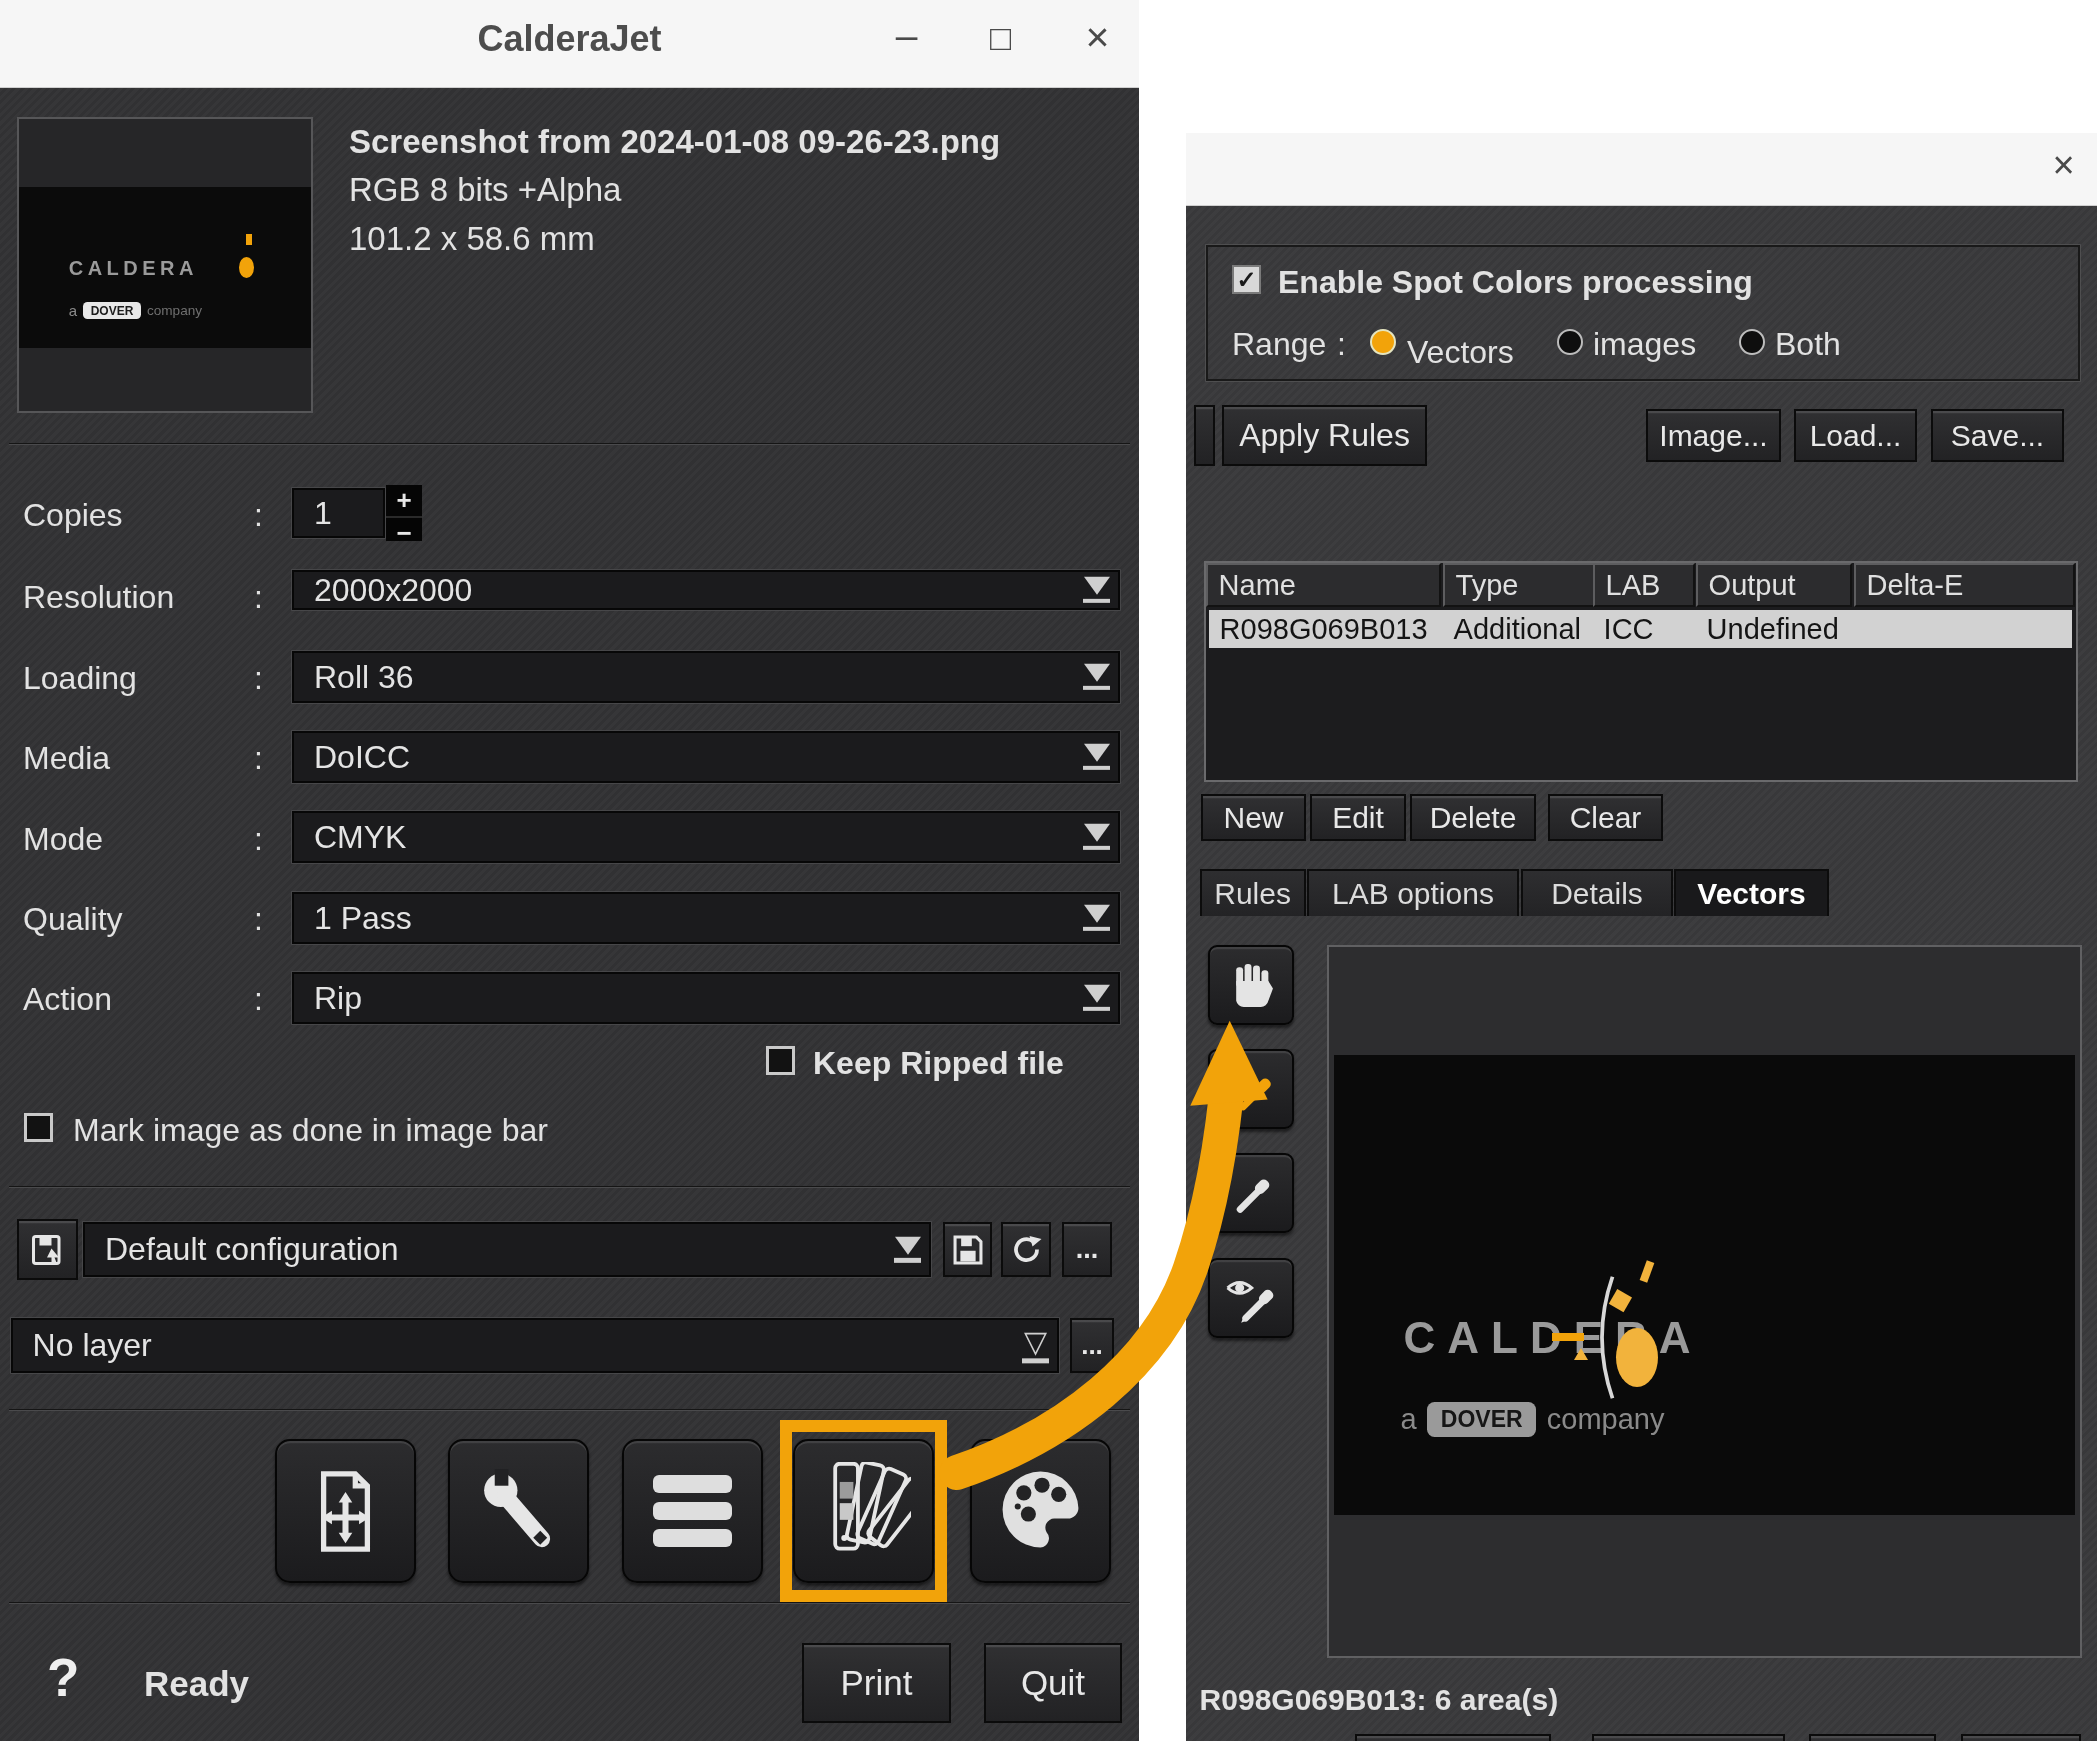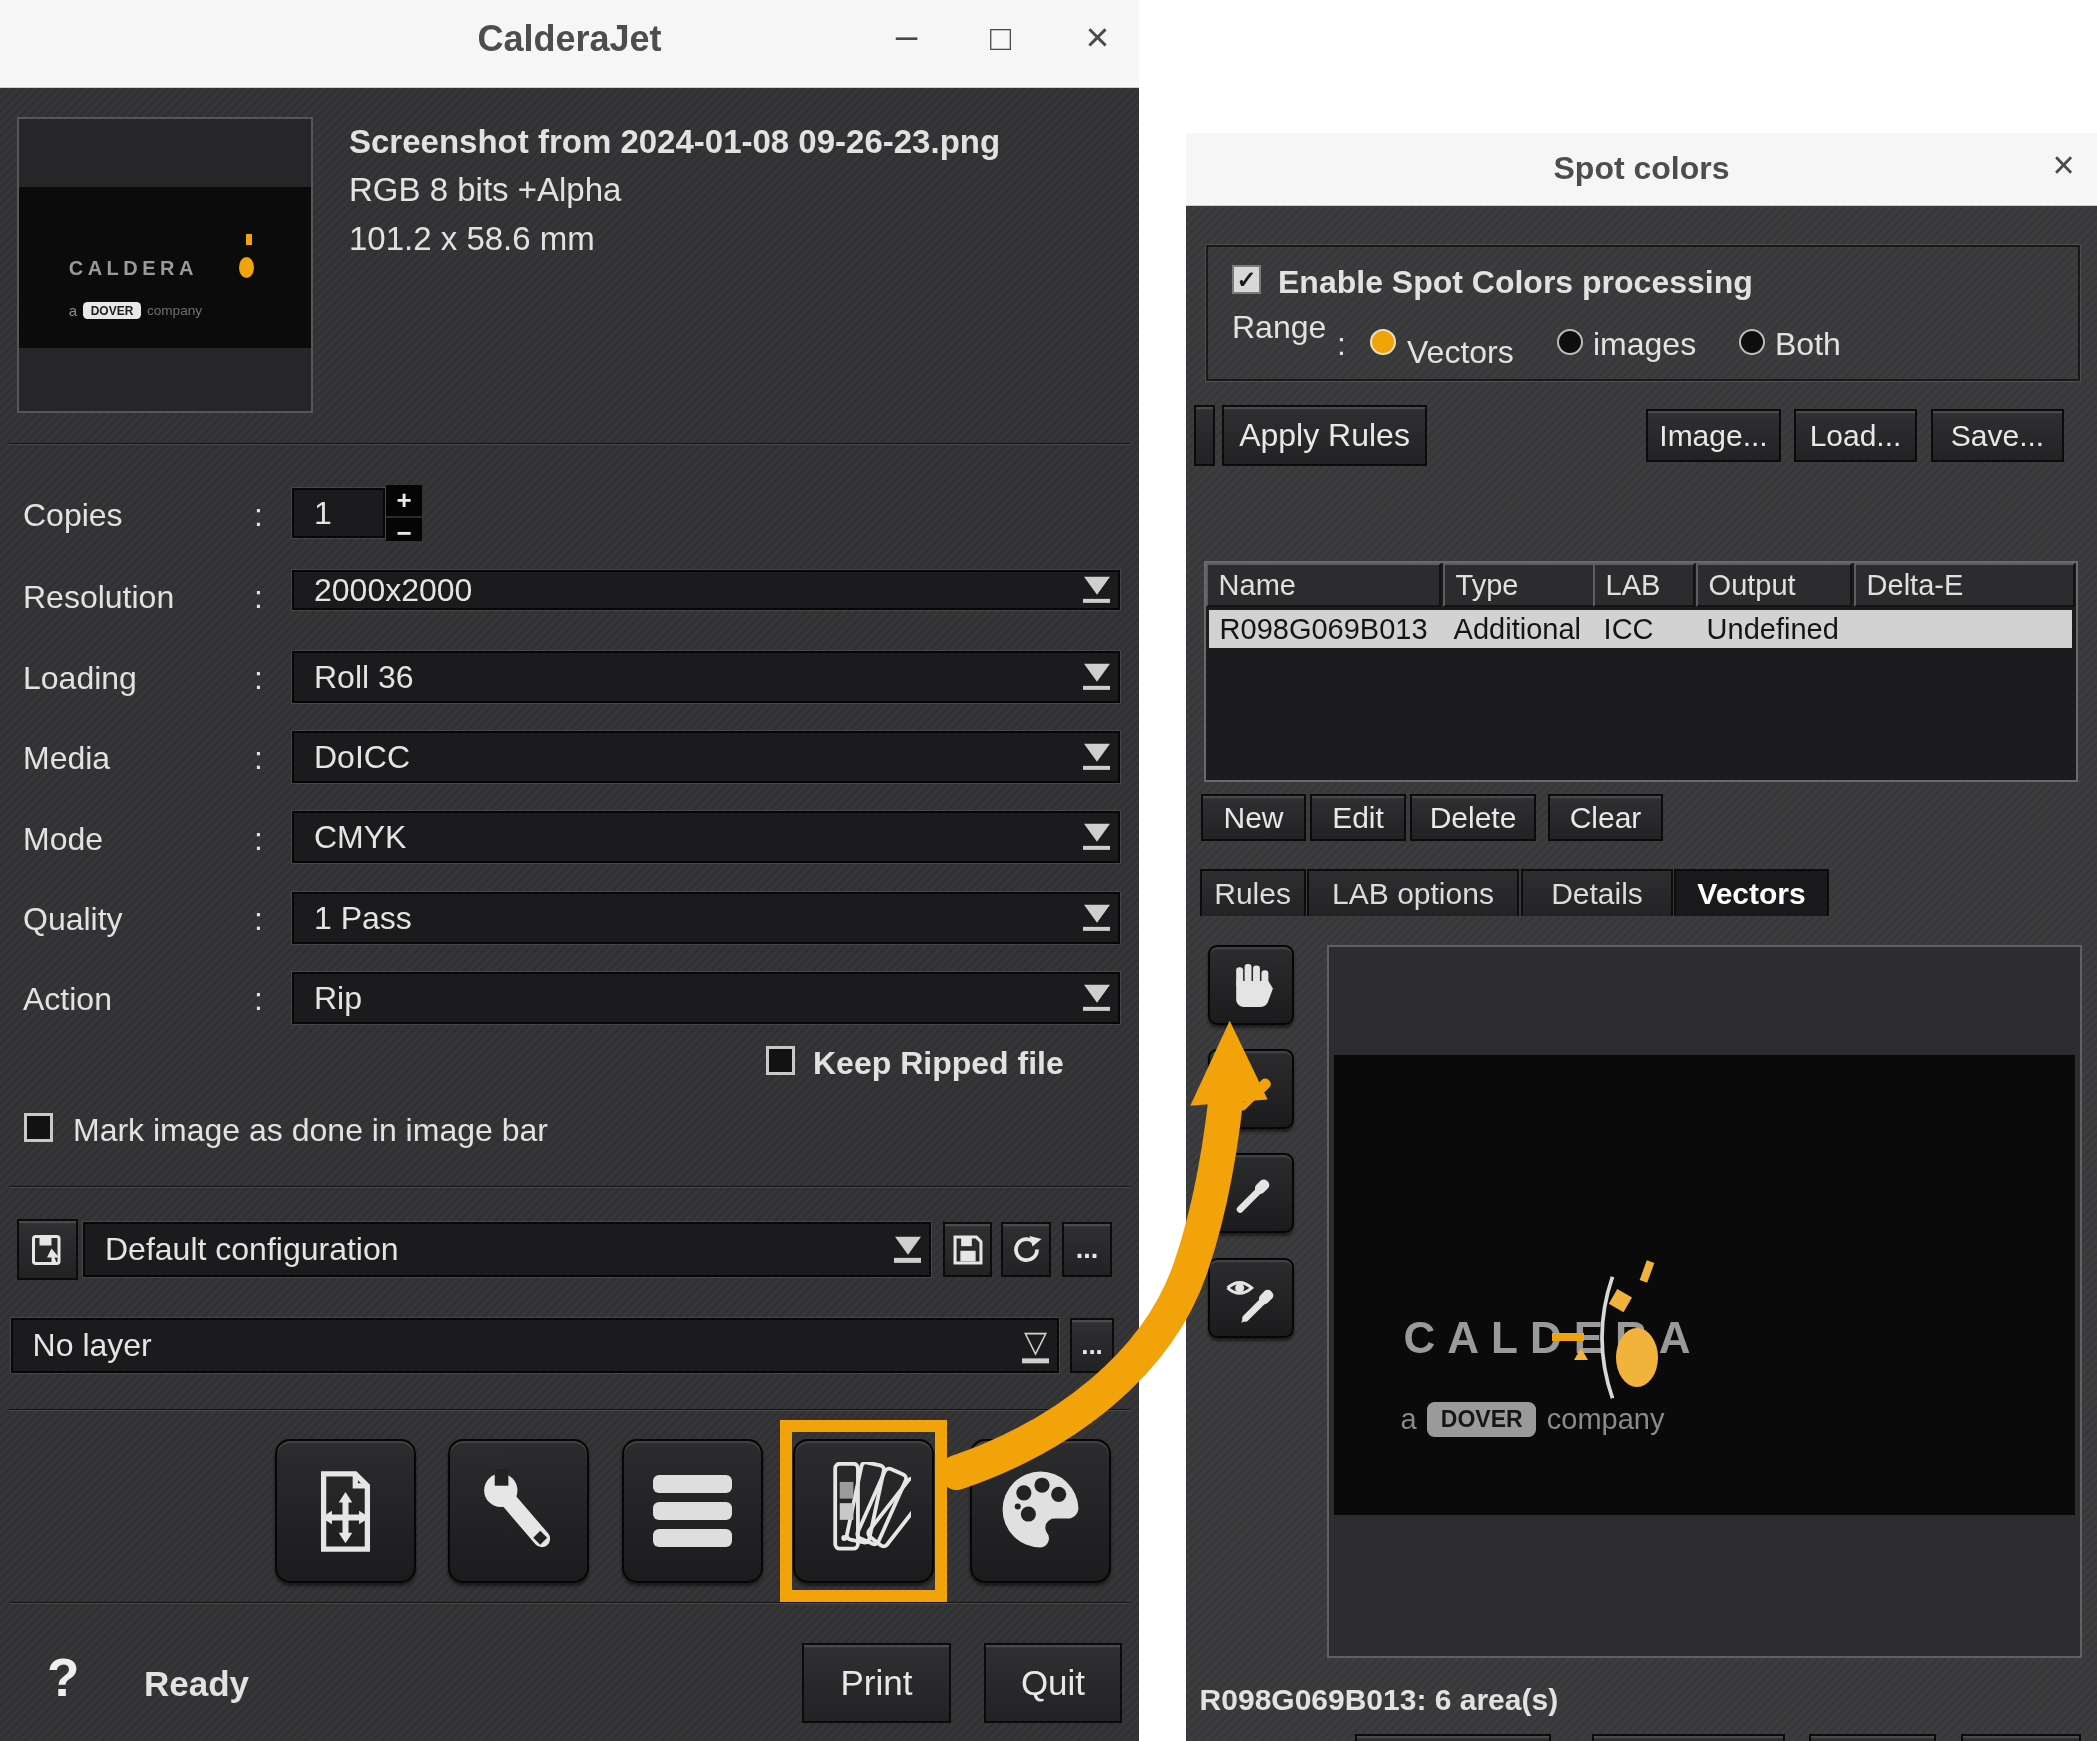--- a/index.html
+++ b/index.html
@@ -264,30 +264,29 @@
         <span>Print</span>
       </div>
     <div class="btn" style="left:984px; top:1555px; width:138px; height:80px; font-size:35px;">
         <span>Quit</span>
       </div>
   </div>
 </div>
 
 <div class="window" style="left:1186px; top:133px; width:911px; height:1608px;">
   <div class="titlebar" style="height:73px;">
-    <div class="title" style="top:16.7px; font-size:32px;">Spot colors</div>
     <div class="winctl" style="left:855px; top:10.6px; width:45px; font-size:38px;">×</div>
   </div>
 
   <div class="darker" style="position:absolute; left:0; top:73px; width:911px; height:1536px;padding-left:22px;">
 
     <div class="groupbox" style="left:20px; top:39px; width:874px; height:136px;">
       <div class="cb checked" style="left:24px; top:18px; width:29px; height:29px;"></div>
       <div class="lbl" style="left:70px; top:16.7px; font-weight:bold;">Enable Spot Colors processing</div>
-      <div class="lbl" style="left:24px; top:62px;">Range</div>
+      <div class="lbl" style="left:24px; top:79px;">Range</div>
       <div class="lbl" style="left:129px; top:79px;">:</div>
       <div class="radio selected" style="left:162px; top:82px;"></div>
       <div class="lbl" style="left:199px; top:79px;margin-top:8px;">Vectors</div>
       <div class="radio" style="left:349px; top:82px;"></div>
       <div class="lbl" style="left:385px; top:79px;">images</div>
       <div class="radio" style="left:531px; top:82px;"></div>
       <div class="lbl" style="left:567px; top:79px;">Both</div>
     </div>
 
     <div class="btn" style="left:8.3px; top:199px; width:21px; height:61px;"></div>

